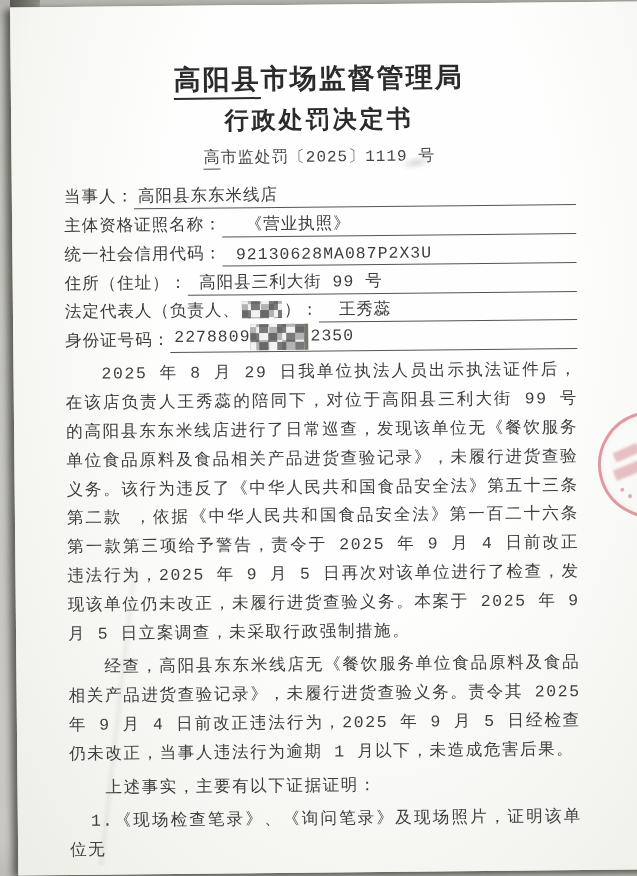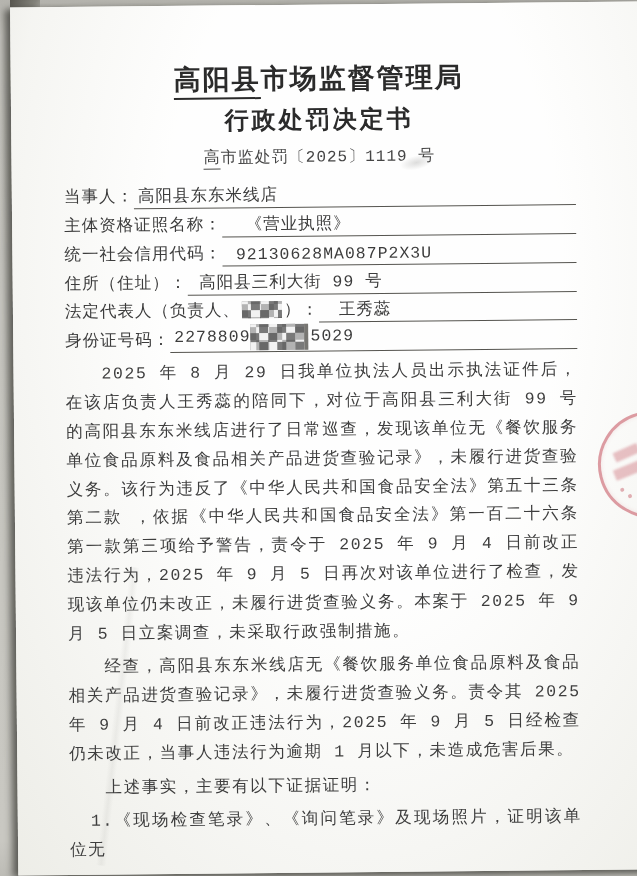--- a/index.html
+++ b/index.html
@@ -115,21 +115,21 @@
           <span class="fill"><span class="pl12">高阳县三利大街 99 号</span></span>
         </div>
 
         <div class="row">
           <span class="lbl"><span>法定代表人（负责人、</span><span class="mosaic mosaic-1"></span><span>）：</span></span>
           <span class="fill"><span class="pl20">王秀蕊</span></span>
         </div>
 
         <div class="row">
           <span class="lbl">身份证号码：</span>
-          <span class="fill"><span class="pl4">2278809</span><span class="mosaic mosaic-2"></span><span>5029</span></span>
+          <span class="fill"><span class="pl4">2278809</span><span class="mosaic mosaic-2"></span><span>2350</span></span>
         </div>
 
       </div>
 
       <div class="body-text">
         <p class="para">2025 年 8 月 29 日我单位执法人员出示执法证件后，在该店负责人王秀蕊的陪同下，对位于高阳县三利大街 99 号的高阳县东东米线店进行了日常巡查，发现该单位无《餐饮服务单位食品原料及食品相关产品进货查验记录》，未履行进货查验义务。该行为违反了《中华人民共和国食品安全法》第五十三条第二款 ，依据《中华人民共和国食品安全法》第一百二十六条第一款第三项给予警告，责令于 2025 年 9 月 4 日前改正违法行为，2025 年 9 月 5 日再次对该单位进行了检查，发现该单位仍未改正，未履行进货查验义务。本案于 2025 年 9 月 5 日立案调查，未采取行政强制措施。</p>
         <p class="para">经查，高阳县东东米线店无《餐饮服务单位食品原料及食品相关产品进货查验记录》，未履行进货查验义务。责令其 2025 年 9 月 4 日前改正违法行为，2025 年 9 月 5 日经检查仍未改正，当事人违法行为逾期 1 月以下，未造成危害后果。</p>
         <p class="para">上述事实，主要有以下证据证明：</p>
         <p class="para num">1.《现场检查笔录》、《询问笔录》及现场照片，证明该单位无</p>
       </div>

